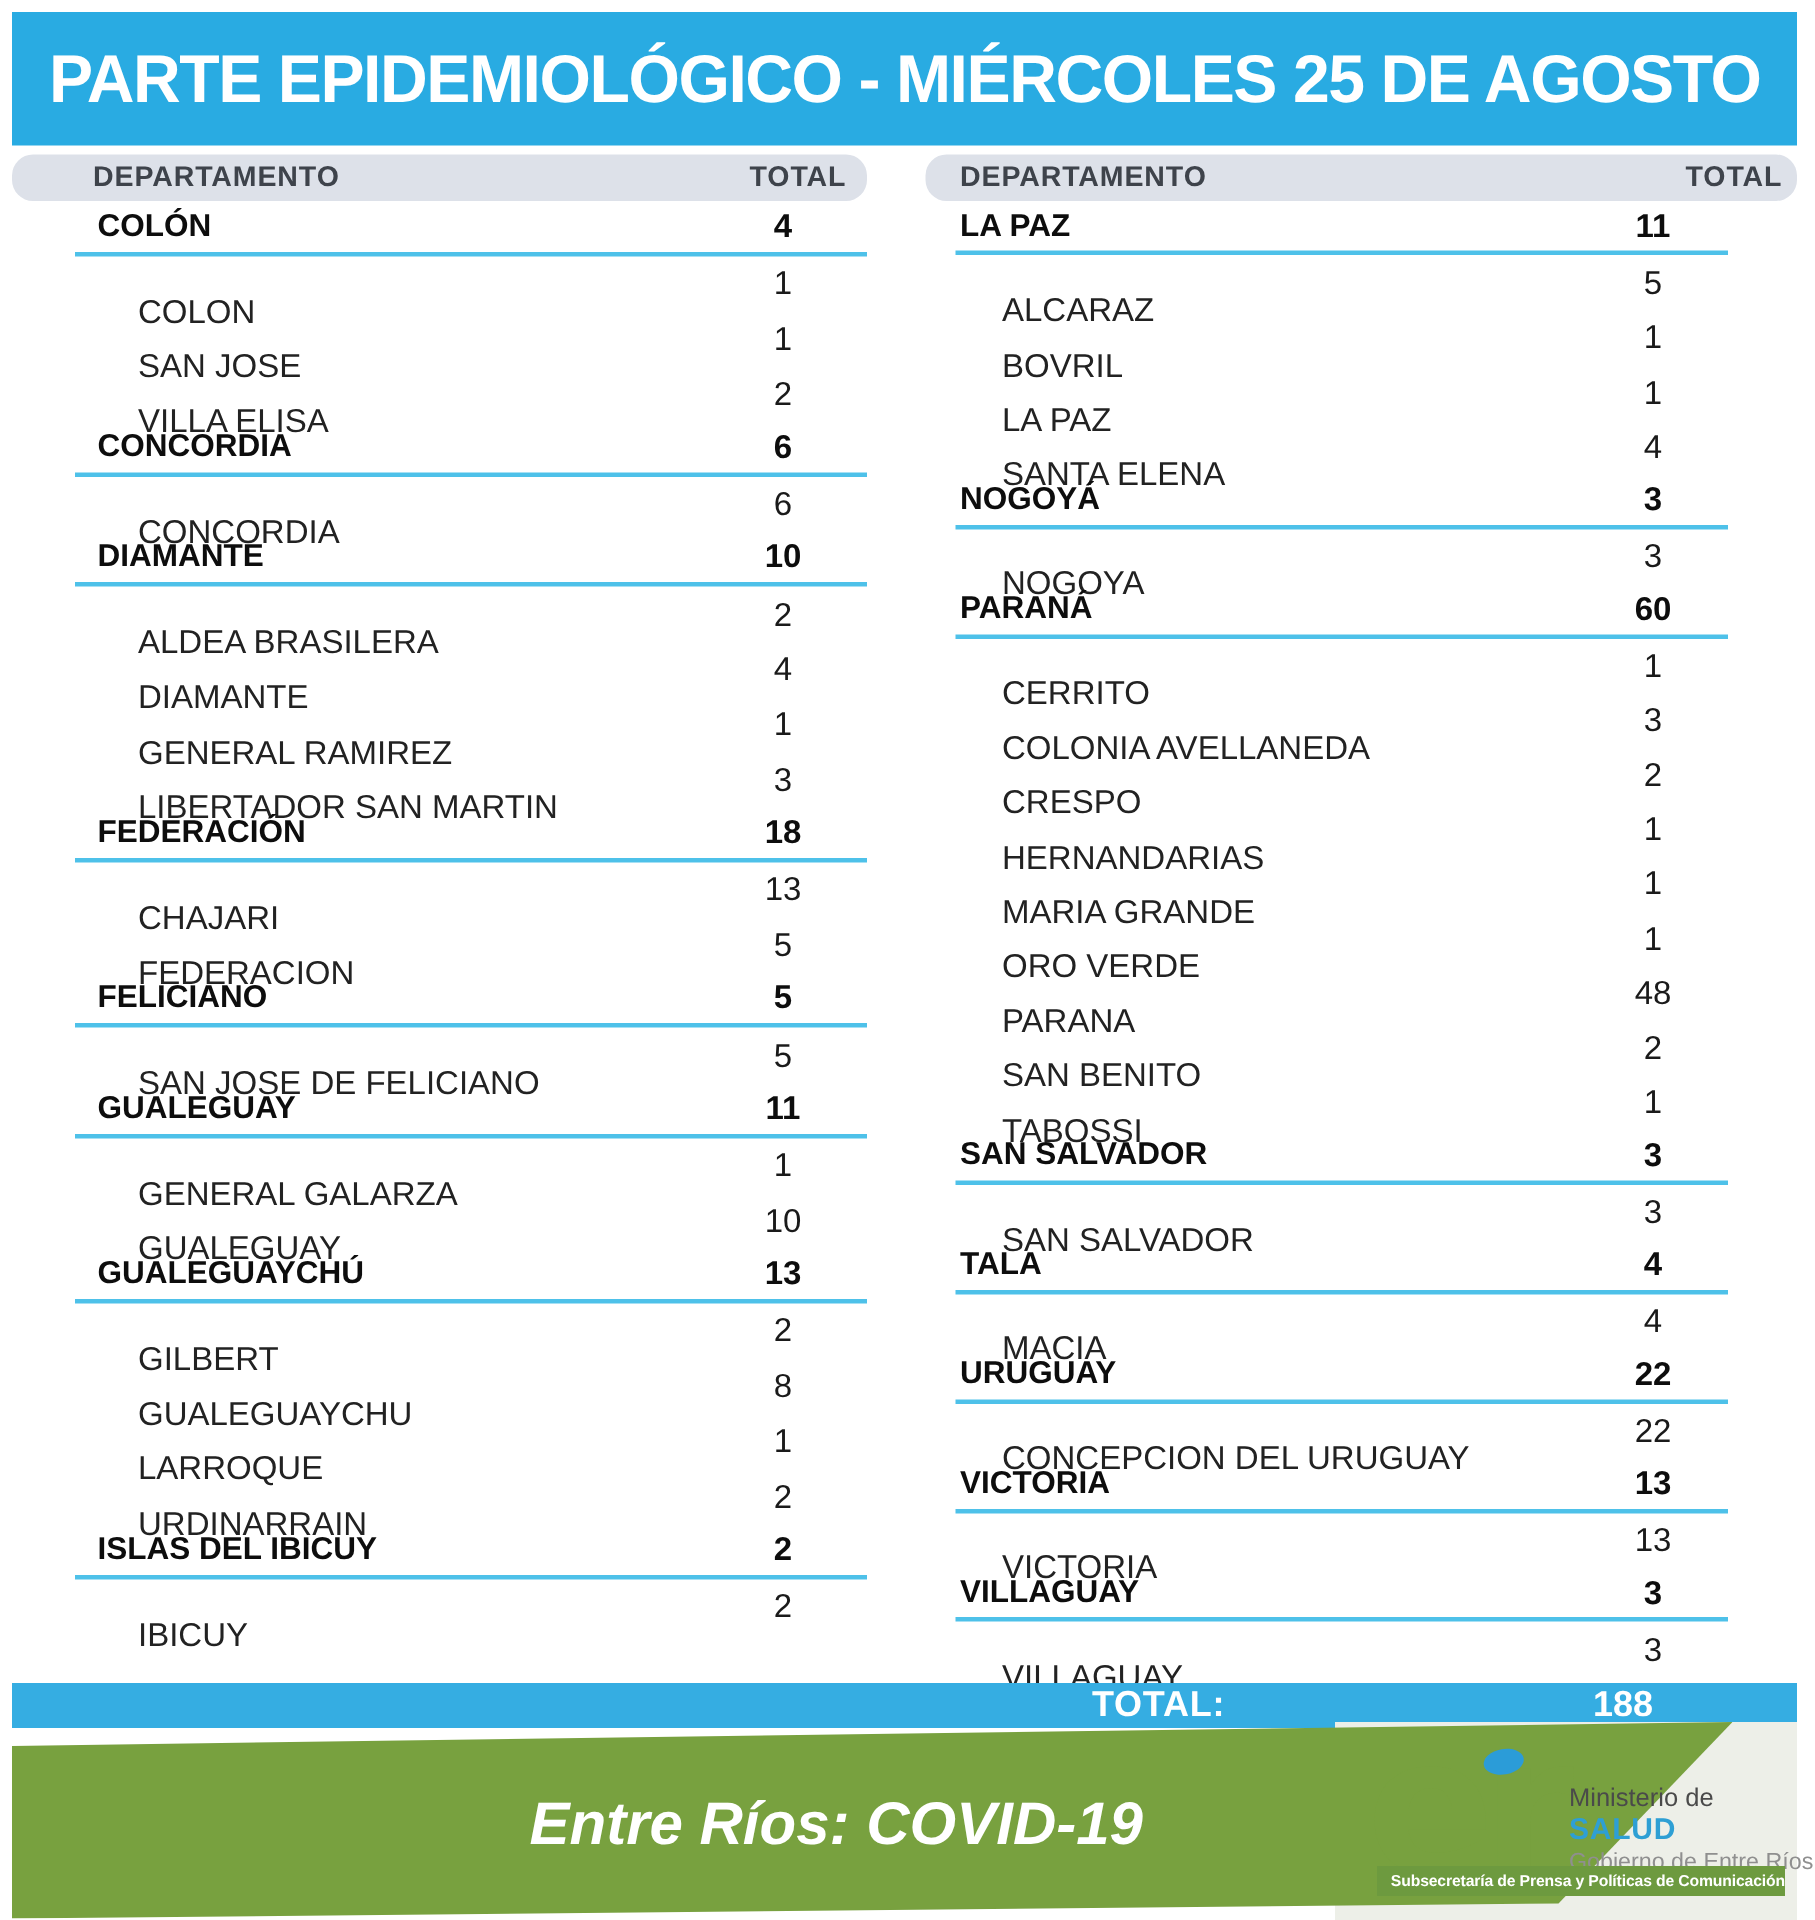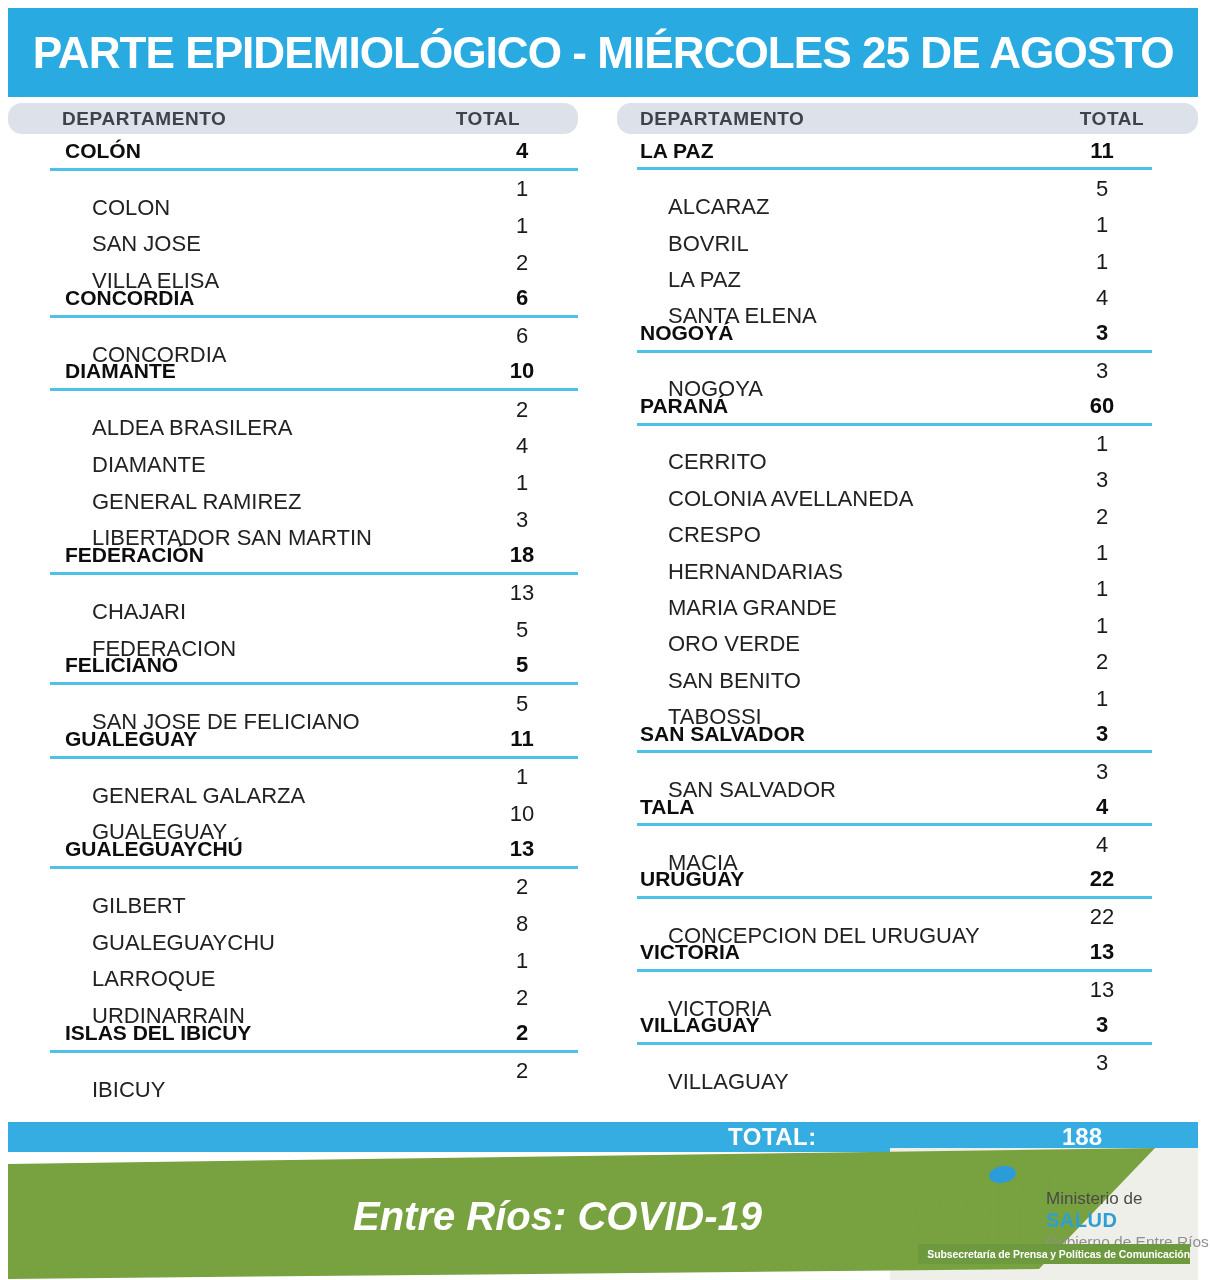--- a/index.html
+++ b/index.html
@@ -10,21 +10,21 @@
              background:var(--header-blue,#29ABE2);display:flex;align-items:center;justify-content:center;}
   .titleband .t{color:#fff;font-weight:bold;font-size:45px;letter-spacing:-1px;white-space:nowrap;transform:scaleX(0.98);}
   
   .band{position:absolute;top:103px;height:31px;background:var(--band-gray,#DDE1E9);border-radius:14px;}
   .band.bl{left:8px;width:570px;}
   .band.br{left:617px;width:581px;}
   .band .dep,.band .tot{position:absolute;top:50%;transform:translateY(-50%);
        font-size:19px;font-weight:bold;color:#3E434B;letter-spacing:0.6px;}
   .band.bl .dep{left:54px;}
   .band.br .dep{left:23px;}
-  .band .tot{width:80px;text-align:center;}
+  .band .tot{width:80px;text-align:center;margin-left:44px;}
   .band.bl .tot{left:440px;}
   .band.br .tot{left:455px;}
   
   .tbody{position:absolute;top:134px;}
   .tbody.tl{left:50px;width:528px;--rh:36.75px;--padDept:15px;--padLoc:42px;--valLeft:442px;}
   .tbody.tr{left:637px;width:515px;--rh:36.45px;--padDept:3px;--padLoc:31px;--valLeft:435px;}
   .row{height:var(--rh);display:flex;align-items:center;position:relative;box-sizing:border-box;}
   .row .nm{font-size:22px;color:#222;white-space:nowrap;}
   .row.dept{border-bottom:3px solid var(--underline-cyan,#4EC1E9);}
   .row.dept .nm{font-weight:bold;color:#0d0d0d;padding-left:var(--padDept);font-size:21px;}
@@ -233,20 +233,24 @@
       </div>
       <div class="row loc">
         <span class="nm">MARIA GRANDE</span>
         <span class="val">1</span>
       </div>
       <div class="row loc">
         <span class="nm">ORO VERDE</span>
         <span class="val">1</span>
       </div>
       <div class="row loc">
+        <span class="nm">PARANA</span>
+        <span class="val">48</span>
+      </div>
+      <div class="row loc">
         <span class="nm">SAN BENITO</span>
         <span class="val">2</span>
       </div>
       <div class="row loc">
         <span class="nm">TABOSSI</span>
         <span class="val">1</span>
       </div>
       <div class="row dept">
         <span class="nm">SAN SALVADOR</span>
         <span class="val">3</span>

